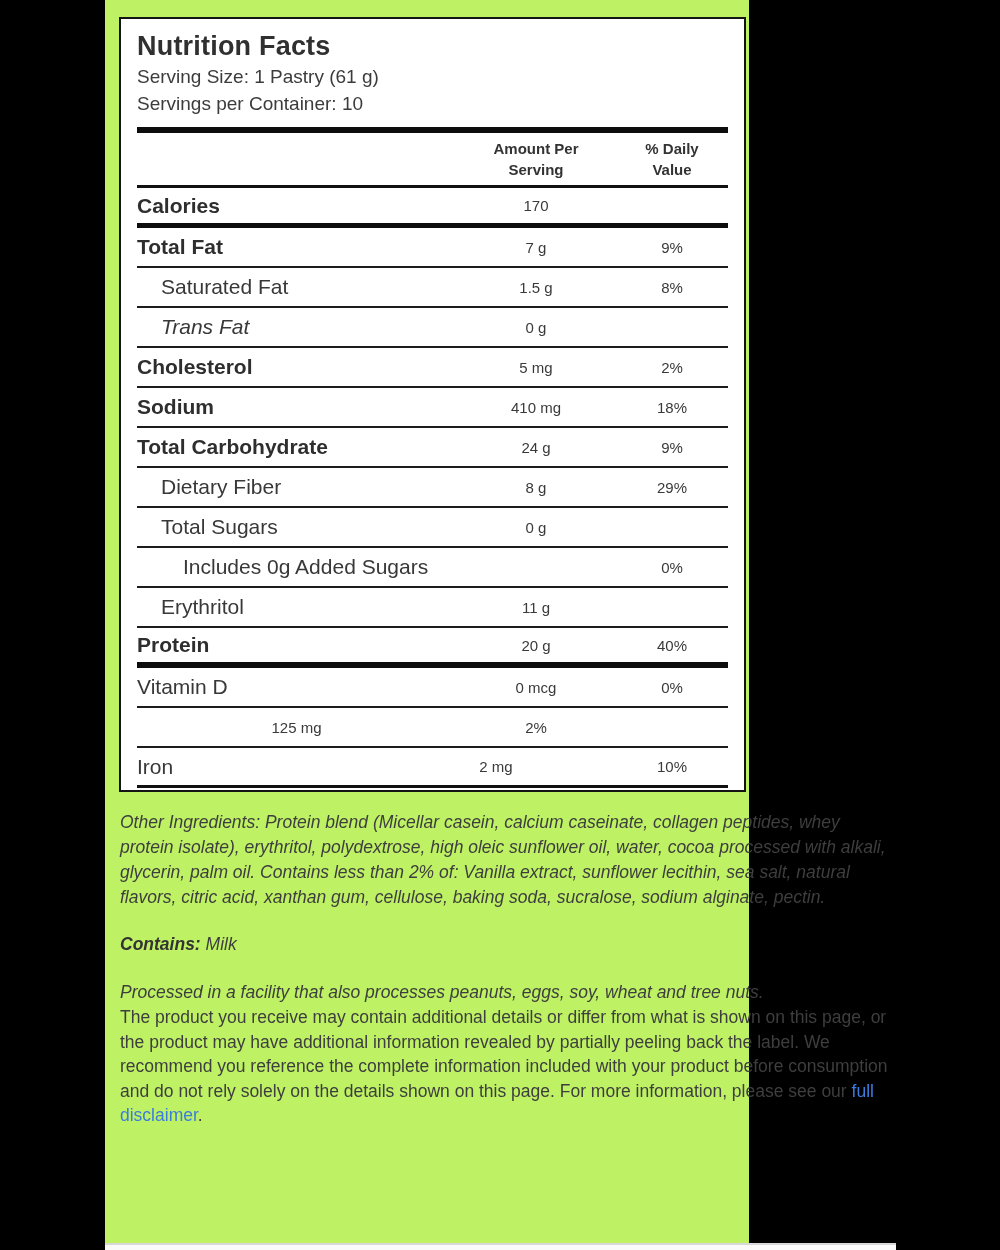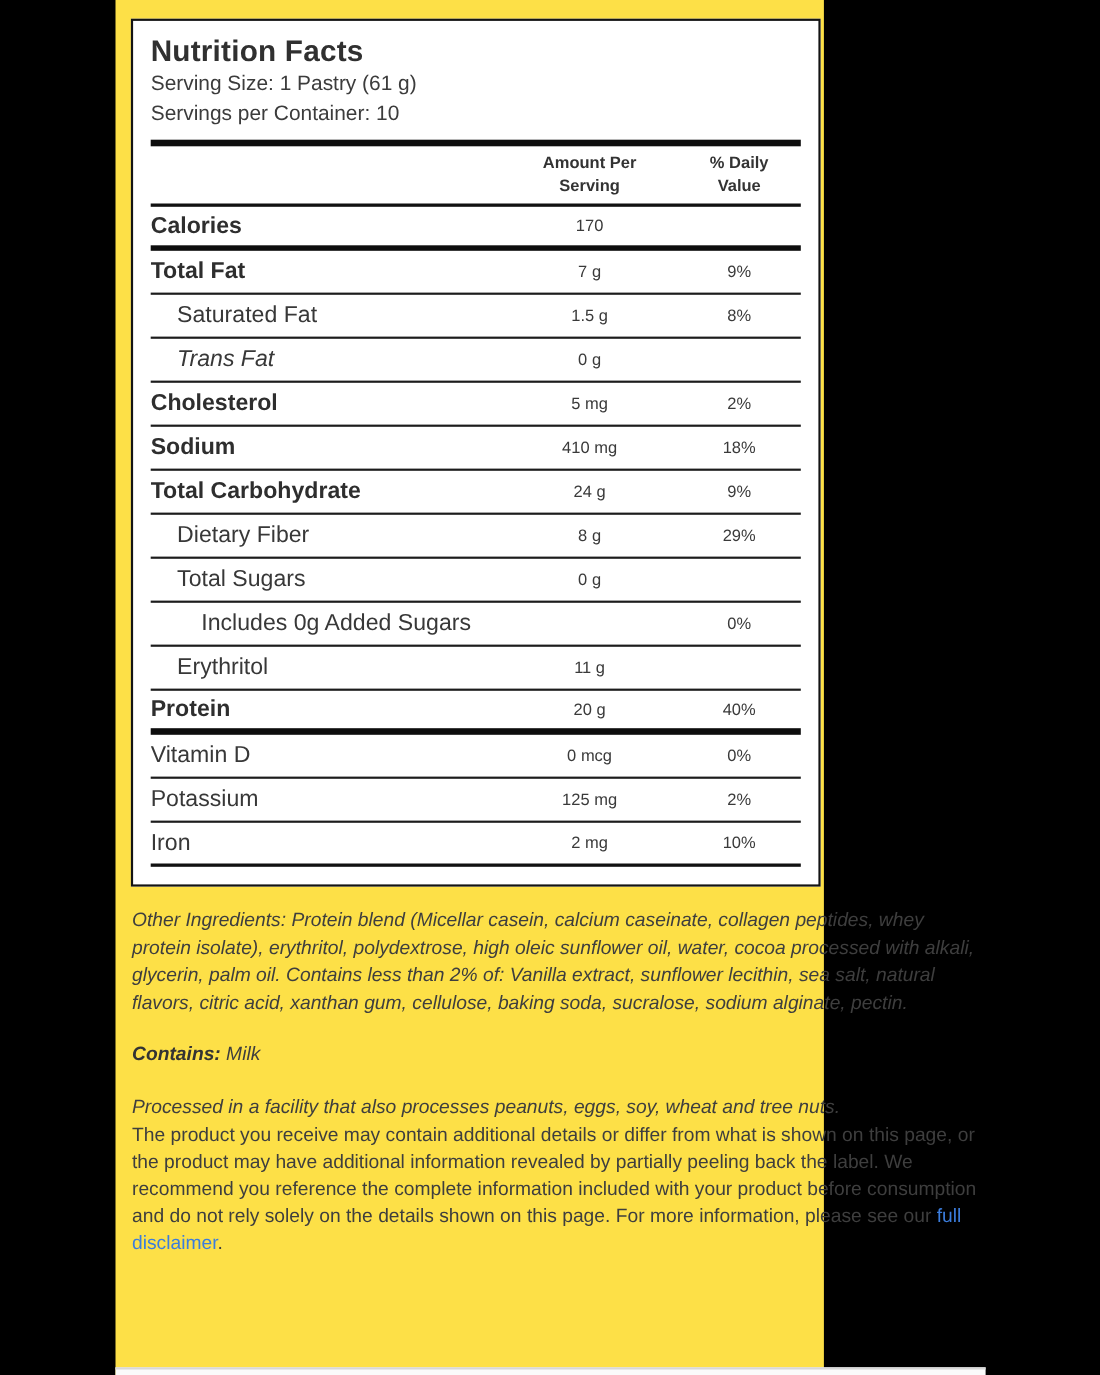--- a/index.html
+++ b/index.html
@@ -9,21 +9,21 @@
     font-family: "Liberation Sans", sans-serif;
     overflow: hidden;
   }
   .stage { position: relative; width: 1000px; height: 1250px; }
   .sidebar { position: absolute; top: 0; height: 1250px; background: #000; }
   .sidebar.left { left: 0; width: 105px; }
   .sidebar.right { left: 896px; width: 104px; }
   .content {
     position: absolute; left: 105px; top: 0;
     width: 644px; height: 1250px;
-    background: #fde047;
+    background: #bef264;
   }
   
   .nf-box {
     margin: 17px 3px 0 14px;
     border: 2px solid #141414;
     background: #fff;
   }
   .nf-inner { padding: 10px 16px 0 16px; }
   .nf-title {
     font-size: 27px; font-weight: bold; color: #303030;
@@ -44,21 +44,21 @@
   }
   .nrow {
     display: grid; grid-template-columns: 1fr 160px 112px;
     align-items: center;
     height: 40px;
     border-bottom: 2px solid #1c1c1c;
   }
   .nrow.sep-thick5 { border-bottom-width: 5px; border-bottom-color: #0d0d0d; }
   .nrow.sep-thick6 { border-bottom-width: 6px; border-bottom-color: #0d0d0d; }
   .nrow.sep-thick3 { border-bottom-width: 3px; border-bottom-color: #111; }
-  .nrow:last-child { margin-bottom: 16px; }
+  .nrow:last-child { margin-bottom: 2px; gap: 40px; }
   .ncell.name { font-size: 21px; color: #383838; }
   .nrow.bold .ncell.name { font-weight: bold; color: #2e2e2e; }
   .nrow.italic .ncell.name { font-style: italic; }
   .nrow.ind1 .ncell.name { padding-left: 24px; }
   .nrow.ind2 .ncell.name { padding-left: 46px; }
   .ncell.amount, .ncell.dv { font-size: 15px; color: #3a3a3a; text-align: center; }
   
   .footer { padding: 18px 6px 0 15px; }
   .para { width: 770px; font-size: 17.5px; line-height: 25px; color: #3e3e3e; }
   .para.italic { font-style: italic; }
@@ -158,21 +158,20 @@
               <div class="ncell name">Protein</div>
               <div class="ncell amount">20 g</div>
               <div class="ncell dv">40%</div>
             </div>
             <div class="nrow sep-med ind0">
               <div class="ncell name">Vitamin D</div>
               <div class="ncell amount">0 mcg</div>
               <div class="ncell dv">0%</div>
             </div>
             <div class="nrow sep-med ind0">
-              <div class="ncell name">Potassium</div>
               <div class="ncell amount">125 mg</div>
               <div class="ncell dv">2%</div>
             </div>
             <div class="nrow sep-thick3 ind0">
               <div class="ncell name">Iron</div>
               <div class="ncell amount">2 mg</div>
               <div class="ncell dv">10%</div>
             </div>
           </div>
       </div>

